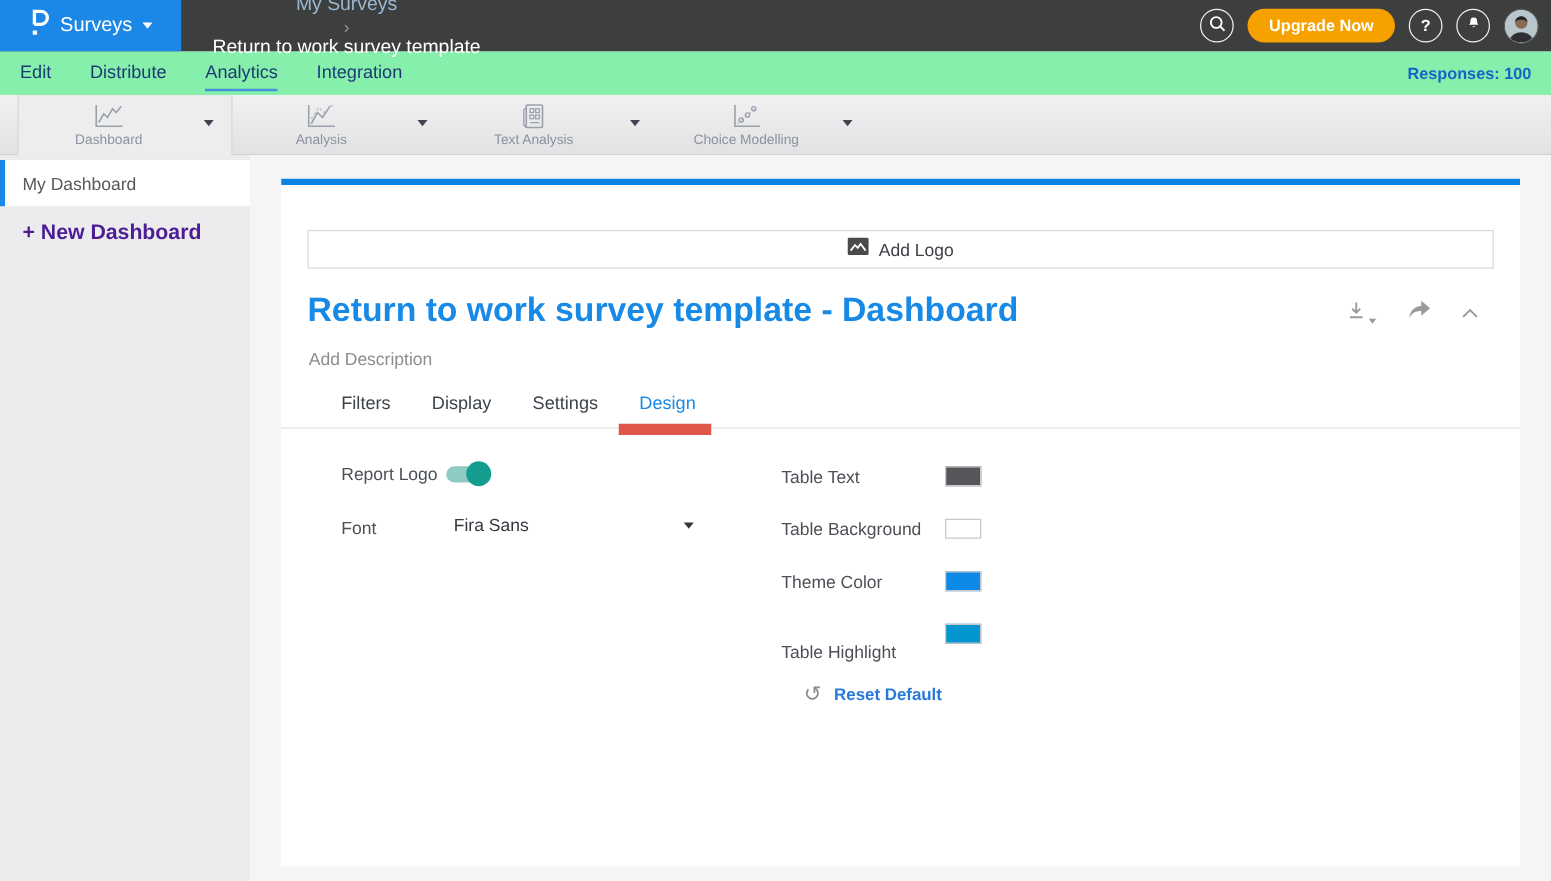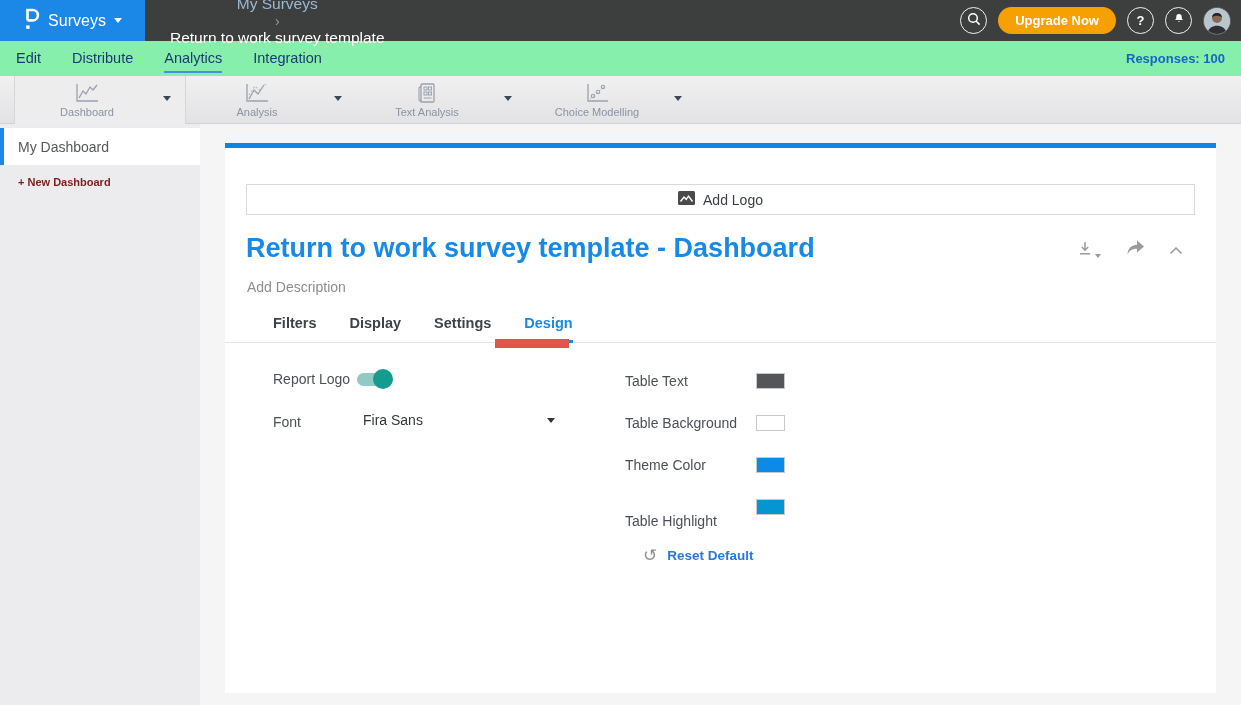--- a/index.html
+++ b/index.html
@@ -33,33 +33,33 @@
   .tool-cell { position:absolute; top:0; width:172px; height:48px; cursor:pointer; }
   .tool-cell.selected { background:#ededee; border-left:1px solid #d6d6d8; border-right:1px solid #d6d6d8; }
   .tool-inner { position:absolute; left:0; right:26px; top:0; bottom:0; display:flex; flex-direction:column; align-items:center; justify-content:center; gap:2px; }
   .tool-label { font-size:11px; color:#8b93a1; }
   .tool-caret { position:absolute; right:14px; top:20px; width:0; height:0; border-left:4.5px solid transparent; border-right:4.5px solid transparent; border-top:5.5px solid #3f4650; }
   .tool-icon svg { display:block; }
 
   
   .sidebar { position:absolute; left:0; top:124px; width:200px; height:581px; background:#ececee; }
   .side-item-active { position:absolute; left:0; top:4px; width:200px; height:37px; background:#fff; border-left:4px solid #1b87e6; display:flex; align-items:center; padding-left:14px; font-size:14px; color:#56585c; cursor:pointer; }
-  .side-new { position:absolute; left:18px; top:52px; font-size:11px; font-weight:600; color:#7f1d1d; cursor:pointer; }
+  .side-new { position:absolute; left:18px; top:52px; font-size:17px; font-weight:600; color:#4c1d95; cursor:pointer; }
 
   
   .card { position:absolute; left:225px; top:143px; width:991px; height:550px; background:#fff; border-top:5px solid #0d84e3; }
   .addlogo-box { position:absolute; left:21px; top:36px; width:949px; height:31px; border:1px solid #d9d9d9; display:flex; align-items:center; justify-content:center; gap:8px; cursor:pointer; }
   .addlogo-label { font-size:14px; color:#3c4046; }
   .card-title { position:absolute; left:21px; top:85px; font-size:27px; font-weight:600; color:#1789e6; }
   .card-desc { position:absolute; left:22px; top:131px; font-size:14px; color:#8b8d90; cursor:text; }
   .card-actions { position:absolute; right:33px; top:92px; display:flex; align-items:center; gap:24px; }
   .action-btn { display:flex; align-items:flex-end; gap:2px; cursor:pointer; }
 
   .tabs-row { position:absolute; left:0; top:162px; width:991px; height:33px; border-bottom:1px solid #e4e4e4; display:flex; gap:33px; padding-left:48px; }
-  .tab { font-size:14.5px; font-weight:700; color:#3d434b; padding-top:5px; height:33px; cursor:pointer; }
+  .tab { font-size:14.5px; font-weight:400; color:#3d434b; padding-top:5px; height:33px; cursor:pointer; }
   .tab.active { color:#1789e6; border-bottom:3px solid #1789e6; }
   .tab-annotation { position:absolute; left:270px; top:191px; width:74px; height:9px; z-index:5; }
 
   .form-label { position:absolute; font-size:14px; color:#4c5056; }
   .toggle { position:absolute; left:130px; top:221px; width:38px; height:20px; cursor:pointer; }
   .toggle .track { position:absolute; left:2px; top:4px; width:34px; height:13px; border-radius:7px; background:#8fcac5; }
   .toggle .knob { position:absolute; right:0; top:0; width:20px; height:20px; border-radius:50%; background:#149c8f; }
   .font-select { position:absolute; left:138px; top:264px; width:192px; display:flex; justify-content:space-between; align-items:center; cursor:pointer; }
   .font-value { font-size:14px; color:#33373d; }
   .caret-down-dark { width:0; height:0; border-left:4.5px solid transparent; border-right:4.5px solid transparent; border-top:5.5px solid #33373d; }

